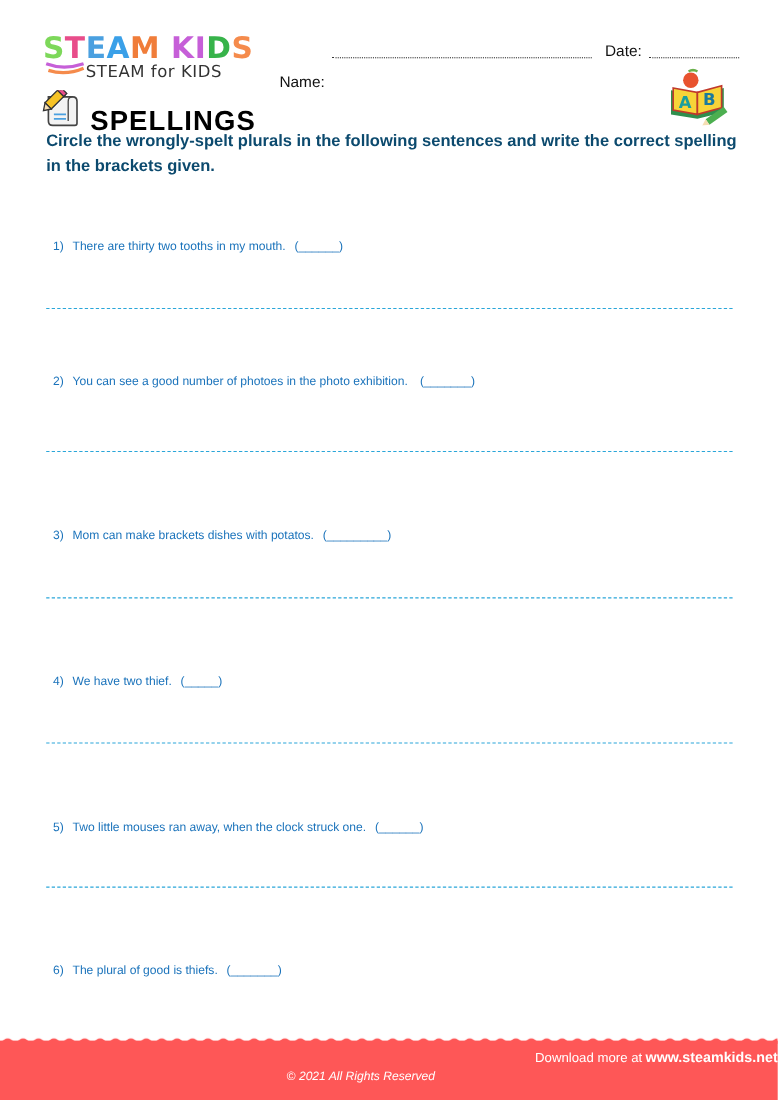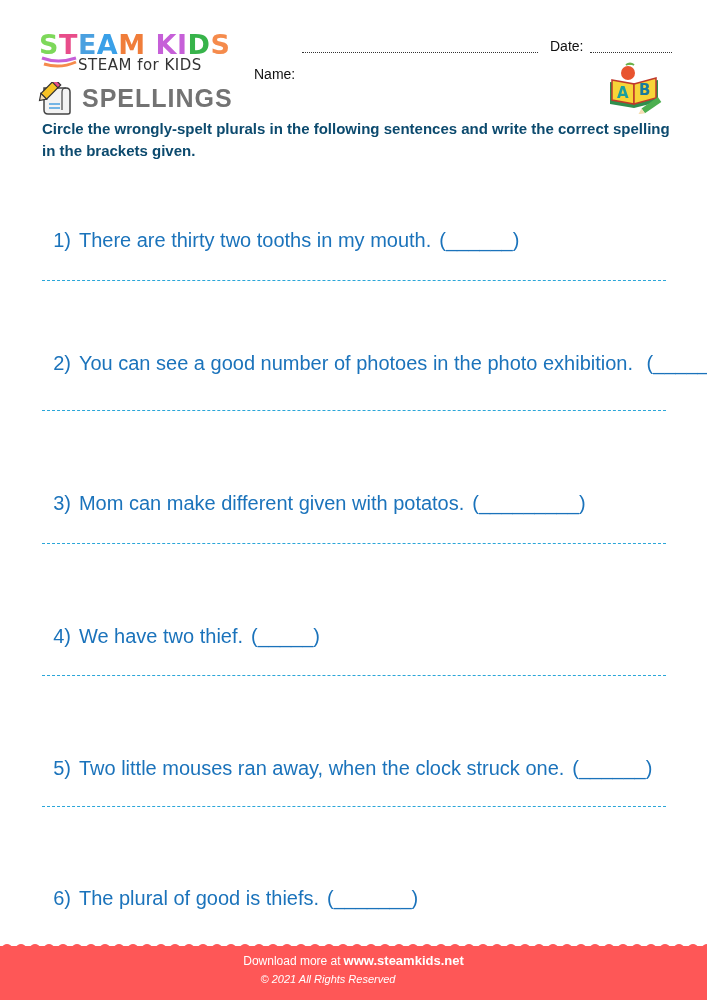--- a/index.html
+++ b/index.html
@@ -18,44 +18,44 @@
       position: absolute; left: 42px; top: 26px; font-size: 15px; font-weight: normal;
       color: #333; letter-spacing: 0.5px; font-family: "DejaVu Sans", sans-serif;
     }
     .name-date { position: absolute; top: 38px; left: 254px; font-size: 14px; color: #111; }
     .name-date .lbl { position: absolute; white-space: nowrap; }
     .dotline { position: absolute; height: 0; border-bottom: 1px dotted #333; }
 
     .title-row { position: absolute; left: 38px; top: 82px; }
     .title-icon { position: absolute; left: 0; top: 0; }
     .title-text {
-      position: absolute; left: 44px; top: 2px; font-size: 25px; font-weight: bold;
-      color: #737373; letter-spacing: 1px; white-space: nowrap;
+      position: absolute; left: 44px; top: 14px; font-size: 25px; font-weight: bold;
+      color: #000000; letter-spacing: 1px; white-space: nowrap;
     }
     .ab-icon { position: absolute; left: 604px; top: 62px; }
 
     .instructions {
       position: absolute; left: 42px; top: 118px; width: 640px; font-size: 15px;
       font-weight: bold; color: #0c4a6e; line-height: 22px;
     }
     .q {
-      position: absolute; left: 42px; font-size: 20px; color: #1b73bb; white-space: pre;
+      position: absolute; left: 42px; font-size: 11px; color: #1b73bb; white-space: pre;
     }
     .q .num { margin-right: 8px; }
     .q .blank { margin-left: 8px; }
     .dash {
       position: absolute; left: 42px; width: 624px; height: 0;
       border-top: 1px dashed #2aa6d9;
     }
     .footer {
       position: absolute; left: 0; top: 946px; width: 707px; height: 54px; background: #fe5757;
     }
     .scallop { position: absolute; left: 0; top: 939px; }
     .footer-line1 {
-      position: absolute; left: 0; width: 707px; text-align: center; top: 953px;
+      position: absolute; left: 0; width: 707px; text-align: right; top: 953px;
       color: #fff; font-size: 12px; padding-left: 0;
     }
     .footer-line1 .url { font-weight: bold; font-size: 13px; margin-left: 3px; }
     .footer-line2 {
       position: absolute; left: 0; width: 656px; text-align: center; top: 973px;
       color: #fff; font-size: 11px; font-style: italic;
     }
   </style>
 </head>
 <body>
@@ -111,21 +111,21 @@
   <span class="num">1)</span><span>There are thirty two tooths in my mouth.</span><span class="blank">(______)</span>
 </div>
 <div class="dash" style="top:280px;"></div>
 
 <div class="q" style="top:329px;">
   <span class="num">2)</span><span>You can see a good number of photoes in the photo exhibition.</span><span class="blank"> (_______)</span>
 </div>
 <div class="dash" style="top:410px;"></div>
 
 <div class="q" style="top:469px;">
-  <span class="num">3)</span><span>Mom can make different given with potatos.</span><span class="blank">(_________)</span>
+  <span class="num">3)</span><span>Mom can make brackets dishes with potatos.</span><span class="blank">(_________)</span>
 </div>
 <div class="dash" style="top:543px;"></div>
 
 <div class="q" style="top:602px;">
   <span class="num">4)</span><span>We have two thief.</span><span class="blank">(_____)</span>
 </div>
 <div class="dash" style="top:675px;"></div>
 
 <div class="q" style="top:734px;">
   <span class="num">5)</span><span>Two little mouses ran away, when the clock struck one.</span><span class="blank">(______)</span>

